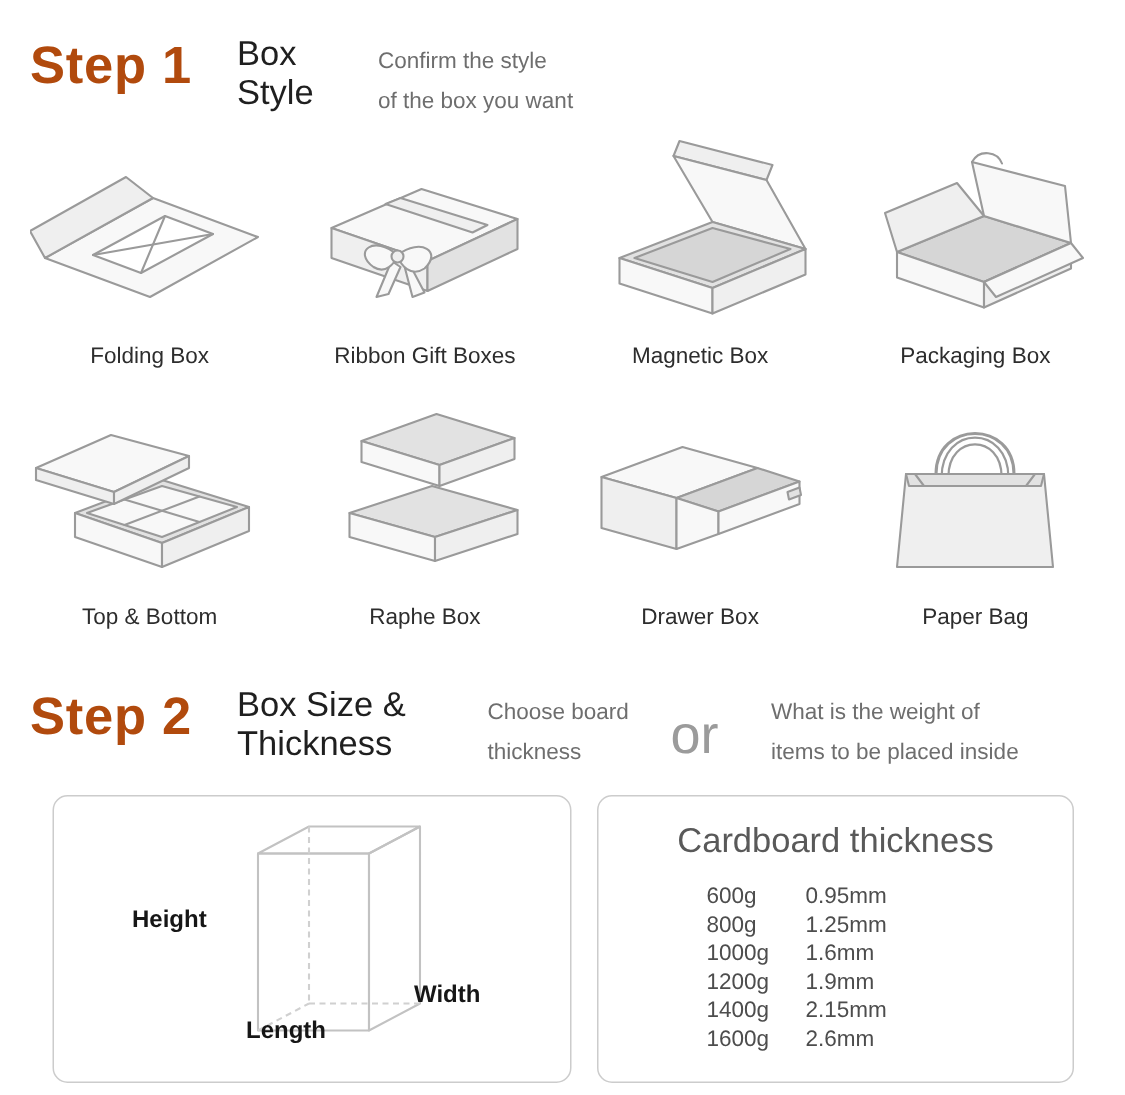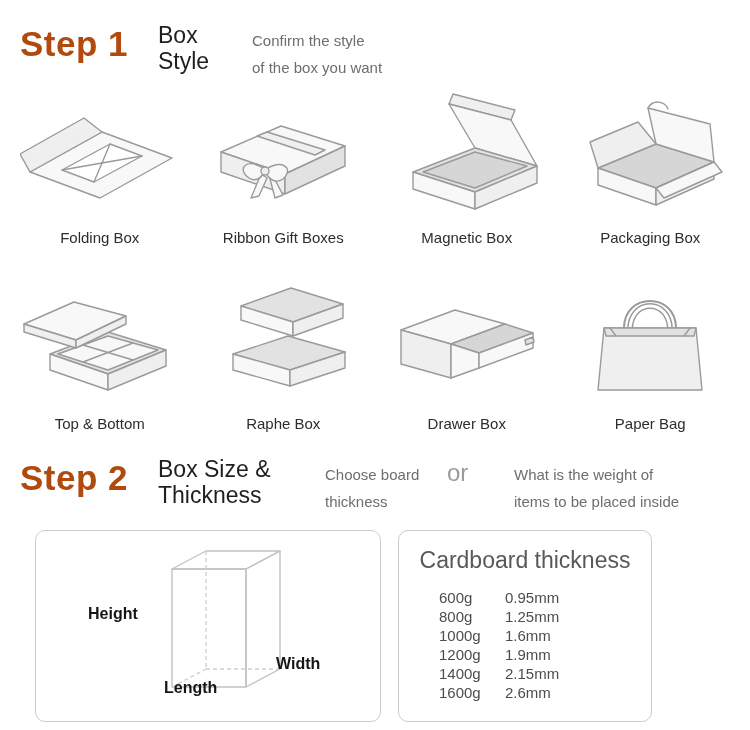--- a/index.html
+++ b/index.html
@@ -11,37 +11,37 @@
   .step-label{position:absolute;font-size:35px;font-weight:700;color:#b14a0d;letter-spacing:0.5px;}
   .s1-label{left:20px;top:24px;}
   .s2-label{left:20px;top:458px;}
   .step-title{position:absolute;font-size:23px;font-weight:400;color:#1f1f1f;line-height:1.13;}
   .s1-title{left:158px;top:22px;}
   .s2-title{left:158px;top:456px;}
   .step-desc{position:absolute;font-size:15px;color:#6e6e6e;line-height:1.82;}
   .s1-desc{left:252px;top:27px;}
   .s2-desc1{left:325px;top:461px;}
   .s2-desc2{left:514px;top:461px;}
-  .or-label{position:absolute;left:447px;top:459px;font-size:24px;color:#9b9b9b;text-align:center;}
-
-  
-  .box-grid{position:absolute;left:8px;top:92px;width:734px;display:grid;grid-template-columns:repeat(4,1fr);row-gap:32px;}
+  .or-label{position:absolute;left:447px;top:469px;font-size:36px;color:#9b9b9b;text-align:center;}
+
+  
+  .box-grid{position:absolute;left:8px;top:92px;width:734px;display:grid;grid-template-columns:repeat(4,1fr);row-gap:20px;}
   .box-cell{display:flex;flex-direction:column;align-items:center;}
   .box-cell svg{width:160px;height:130px;}
   .box-label{margin-top:7px;font-size:15px;color:#2d2d2d;}
 
   
   .art{stroke:#9a9a9a;stroke-width:1.4;stroke-linejoin:round;stroke-linecap:round;fill:none;}
   .art-light{stroke:#c2c2c2;stroke-width:1.4;stroke-linejoin:round;fill:none;}
   .f0{fill:#ffffff}.f1{fill:#f8f8f8}.f2{fill:#efefef}.f3{fill:#e2e2e2}.f4{fill:#d6d6d6}.fn{fill:none}
 
   
   .panel{position:absolute;top:530px;height:192px;background:#ffffff;border:1.5px solid #cccccc;border-radius:10px;}
   .size-panel{left:35px;width:346px;}
-  .thickness-panel{left:398px;width:254px;padding-top:16px;}
+  .thickness-panel{left:398px;width:318px;padding-top:16px;}
   .cube-svg{position:absolute;left:78px;top:8px;width:210px;height:168px;}
   .dim-label{position:absolute;font-size:16px;font-weight:600;color:#161616;}
   .dim-height{left:52px;top:74px;}
   .dim-width{left:240px;top:124px;}
   .dim-length{left:128px;top:148px;}
   .card-title{text-align:center;font-size:23px;color:#595959;font-weight:500;}
   .thk-table{margin:14px auto 0;width:172px;font-size:15px;color:#4d4d4d;line-height:19px;}
   .thk-row{display:flex;}
   .thk-w{width:66px;}
 </style>

